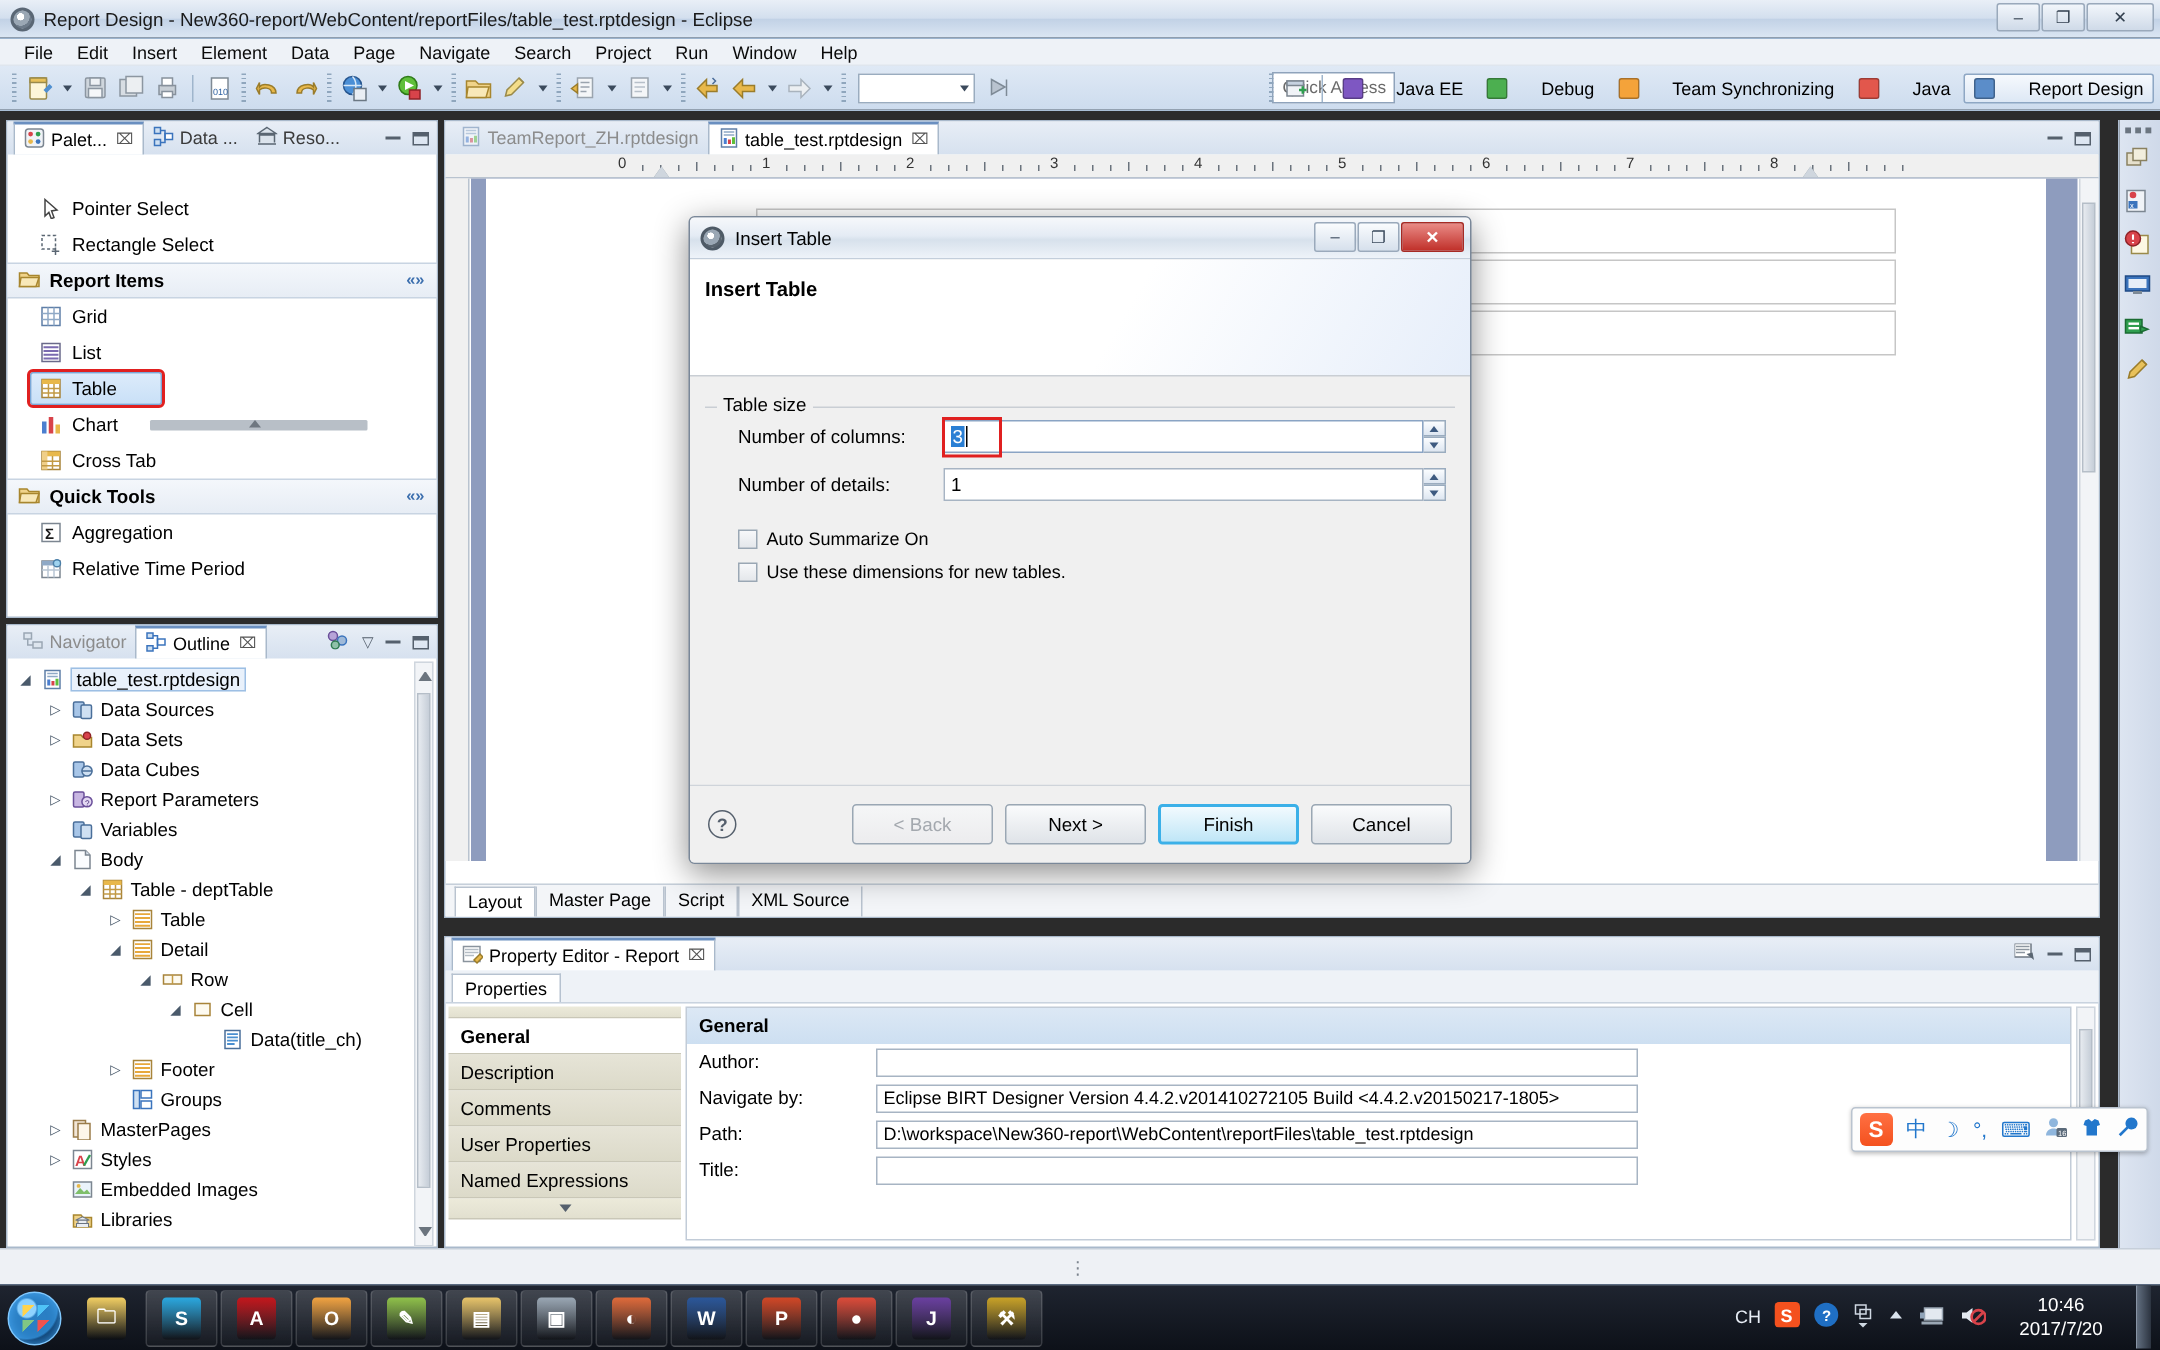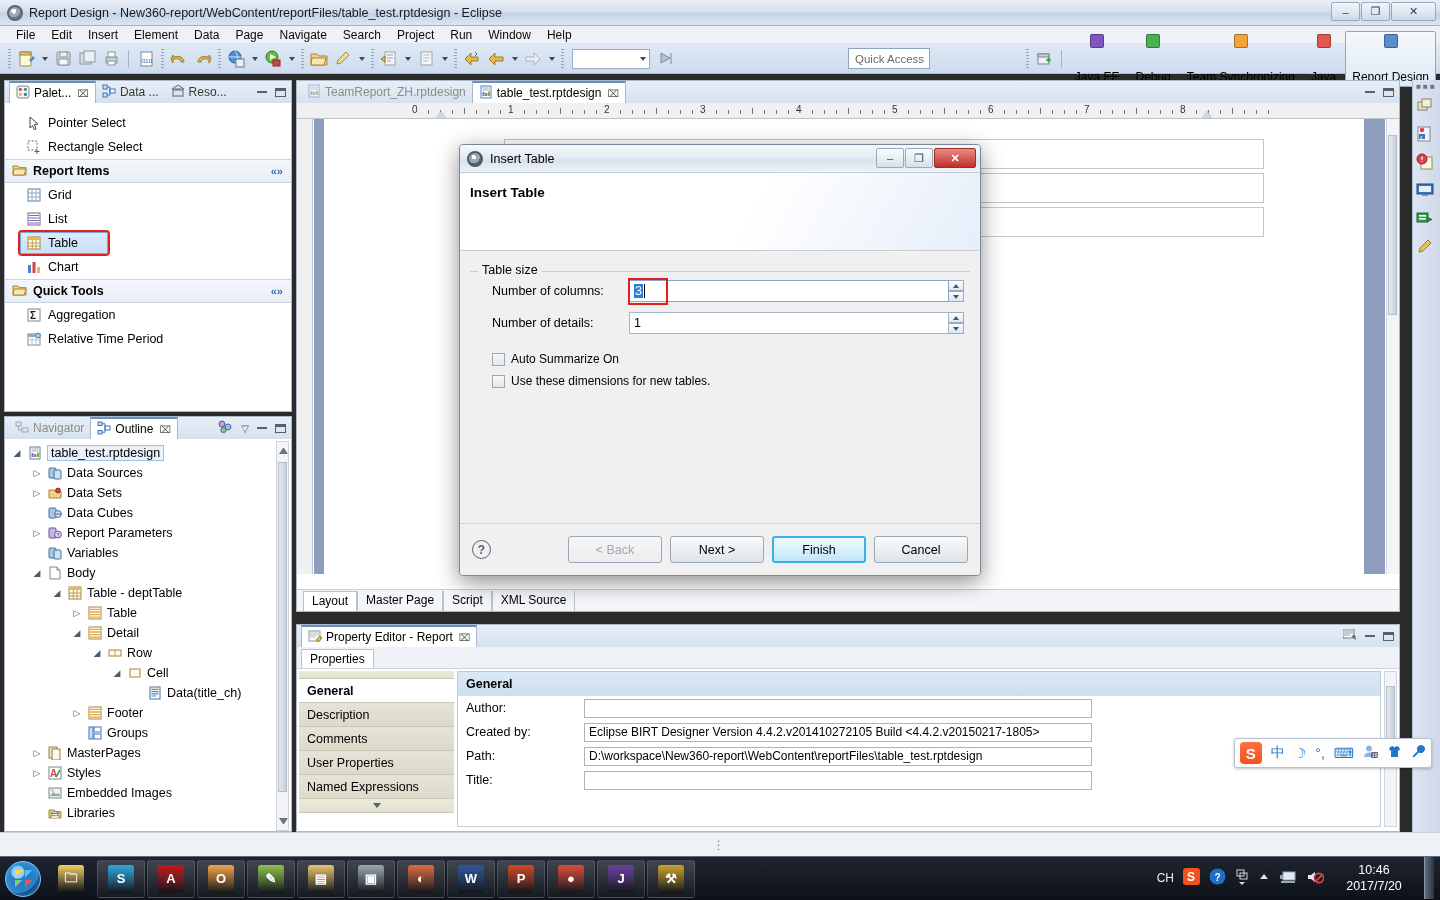--- a/index.html
+++ b/index.html
@@ -59,39 +59,39 @@
       repeating-linear-gradient(180deg,#8fa6bd 0 1px, transparent 1px 3px); margin:0 2px; }
   .tb-combo { width:78px; height:20px; background:#fff; border:1px solid #9aacbf;
               display:flex; align-items:center; justify-content:flex-end; padding-right:3px; margin:0 4px;}
   .tb-combo::after { content:""; border-left:3.5px solid transparent; border-right:3.5px solid transparent;
                      border-top:4px solid #3b4a5c; }
   .qaccess { position:absolute; right:510px; top:4px; width:82px; height:21px;
              background:#fff; border:1px solid #8fa3bb; display:flex; align-items:center;
              padding-left:6px; font-size:11.5px; color:#6a6a6a; }
   .persp { position:absolute; right:4px; top:3px; display:flex; align-items:center; gap:2px; height:24px; }
   .persp-btn { display:flex; align-items:center; gap:22px; padding:2px 6px; font-size:12px;
-               border:1px solid transparent; border-radius:2px; white-space:nowrap;flex-direction:column; }
+               border:1px solid transparent; border-radius:2px; white-space:nowrap; }
   .persp-btn.active { border:1px solid #8ea7c4; background:linear-gradient(180deg,#f6f9fd,#dde8f5); }
   .persp-ico { width:14px; height:14px; border-radius:2px; }
 
   
   .panel { position:absolute; background:#fff; border:1px solid #a9b9cb; }
   .vtabbar { height:22px; background:linear-gradient(180deg,#e8eef6,#d6e1ef);
              display:flex; align-items:center; padding-left:4px; position:relative; }
   .vtab { display:flex; align-items:center; gap:4px; padding:2px 6px; font-size:12px; height:22px;}
   .vtab.active { background:#fff; border-top:2px solid #6a8fc0; border-left:1px solid #a9b9cb;
                  border-right:1px solid #a9b9cb; }
   .vtab .x { font-size:10px; color:#555; margin-left:2px; }
   .vtab.dim { color:#8c8c8c; }
   .vtab-ctrls { position:absolute; right:5px; display:flex; gap:8px; align-items:center; color:#55606d; }
   .ico-min { width:10px; height:2px; background:#55606d; }
   .ico-max { width:11px; height:9px; border:1px solid #55606d; border-top-width:3px; }
 
   .palette { left:4px; top:80px; width:288px; height:332px; }
-  .pal-body { padding-top:8px; }
+  .pal-body { padding-top:24px; }
   .pal-row { display:flex; align-items:center; gap:7px; height:24px; padding-left:22px; font-size:12.5px; }
   .pal-group { display:flex; align-items:center; gap:6px; height:24px; padding-left:7px;
                background:linear-gradient(180deg,#f4f7fb,#e7edf5); border-top:1px solid #c8d4e2;
                border-bottom:1px solid #c8d4e2; font-weight:bold; font-size:12.5px; position:relative;}
   .pal-group .chev { position:absolute; right:8px; color:#3c6fae; font-size:11px; }
   .pal-item-sel { background:linear-gradient(180deg,#dcebfb,#c9e0f7); border:1px solid #7aa8d8;
                   border-radius:2px; }
   .redbox { outline:2px solid #e02020; outline-offset:0px; }
   .scroll-nub { position:absolute; left:95px; top:199px; width:145px; height:7px;
                 background:#b8bfc7; border-radius:1px; }
@@ -534,20 +534,31 @@
           </div>
         </div>
         <div class="pal-row">
           <div style="display: flex; align-items: center; gap: 7px; height: 22px; padding-left: 0px;">
             <span class="ti"><svg width="14" height="14" viewBox="0 0 14 14">
                 <rect x="1" y="5" width="3" height="8" fill="#4b7fd0"></rect>
                 <rect x="5.5" y="2" width="3" height="11" fill="#d8434a"></rect>
                 <rect x="10" y="7" width="3" height="6" fill="#e8b84b"></rect>
               </svg></span>
             <span>Chart</span>
+          </div>
+        </div>
+        <div class="pal-row">
+          <div style="display: flex; align-items: center; gap: 7px; height: 22px; padding-left: 0px;">
+            <span class="ti"><svg width="14" height="14" viewBox="0 0 14 14">
+                <rect x="1" y="1" width="12" height="12" fill="#fff" stroke="#a8843a"></rect>
+                <rect x="1" y="1" width="12" height="3.2" fill="#e8b84b"></rect>
+                <rect x="1" y="1" width="3.6" height="12" fill="#f0cf88"></rect>
+                <path d="M1 7.5h12M1 10.5h12M8 4v9" stroke="#c29a45"></path>
+              </svg></span>
+            <span>Cross Tab</span>
           </div>
         </div>
         <div class="pal-group">
           <span><svg width="15" height="14" viewBox="0 0 15 14">
               <path d="M1 3h5l1.4 1.6H14V12H1z" fill="#f0d38a" stroke="#a8862e"></path>
               <path d="M2 6h12l-2 6H1z" fill="#f8e8b8" stroke="#a8862e"></path>
             </svg></span>
           <span>Quick Tools</span>
           <span class="chev">«»</span>
         </div>
@@ -937,21 +948,21 @@
         <div class="pe-strip bot"></div>
       </div>
     <div class="pe-right">
       <div class="pe-head">General</div>
       <div id="pe-fields">
           <div class="pe-field">
             <div class="pe-label">Author:</div>
             <div class="pe-input"></div>
           </div>
           <div class="pe-field">
-            <div class="pe-label">Created by:</div>
+            <div class="pe-label">Navigate by:</div>
             <div class="pe-input">Eclipse BIRT Designer Version 4.4.2.v201410272105 Build  &lt;4.4.2.v20150217-1805&gt;</div>
           </div>
           <div class="pe-field">
             <div class="pe-label">Path:</div>
             <div class="pe-input">D:\workspace\New360-report\WebContent\reportFiles\table_test.rptdesign</div>
           </div>
           <div class="pe-field">
             <div class="pe-label">Title:</div>
             <div class="pe-input"></div>
           </div>

